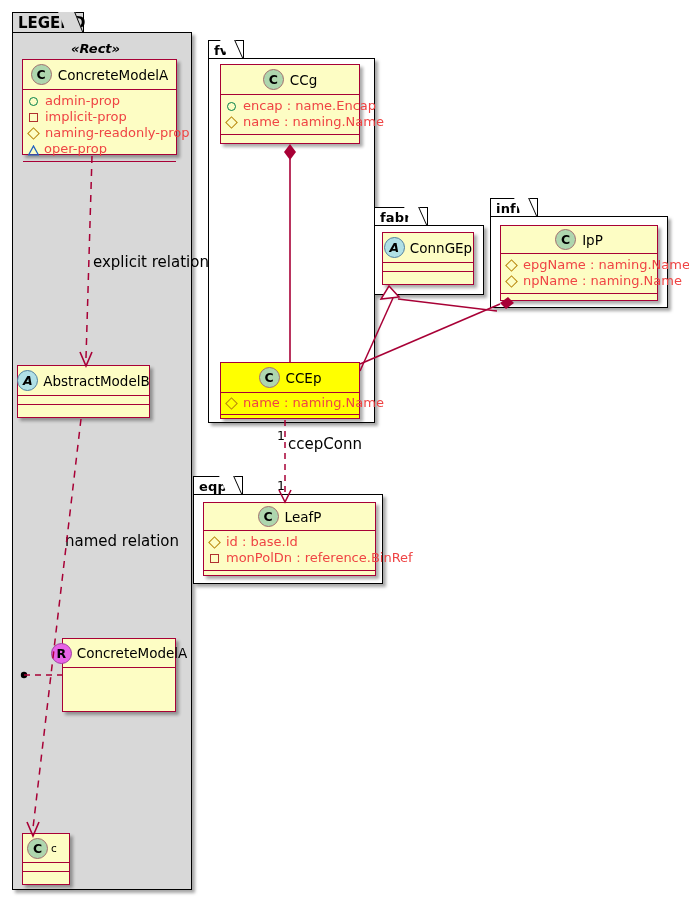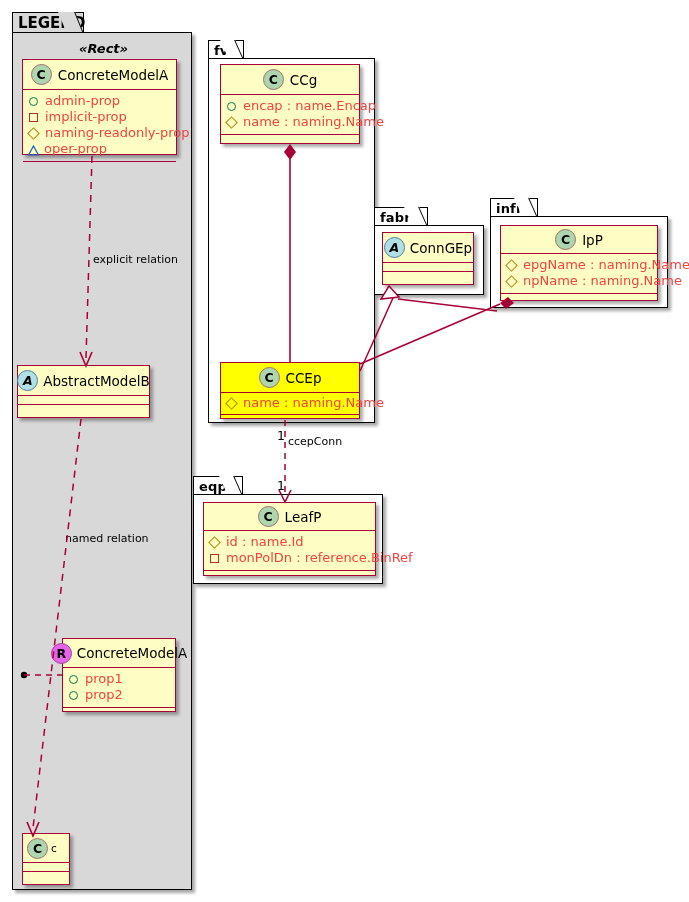--- a/index.html
+++ b/index.html
@@ -69,35 +69,35 @@
         border-bottom:9.5px solid transparent;position:relative;}
   .gly.tri svg{position:absolute;left:-5.5px;top:0;}
 
   
   .stereo{position:absolute;font-size:13px;font-style:italic;font-weight:bold;
           color:#000;}
 
   
   #links{position:absolute;left:0;top:0;width:689px;height:902px;
          pointer-events:none;}
-  .lbl{position:absolute;font-size:11px;color:#000;white-space:nowrap;}
+  .lbl{position:absolute;font-size:15px;color:#000;white-space:nowrap;}
   .mult{position:absolute;font-size:12.5px;color:#000;}
 </style>
 </head>
 <body>
 
 <div id="stage">
 
   <div class="legend-tab" style="left:12px;top:12px;width:72px;height:21px;">
     <span>LEGEND</span>
     <span class="slant"></span>
   </div>
   <div class="legend-body" style="left:12px;top:32px;width:180px;height:858px;"></div>
 
-  <div class="stereo" style="left:79px;top:41px;">«Rect»</div>
+  <div class="stereo" style="left:71px;top:41px;">«Rect»</div>
 
   <div class="cls" style="left:22px;top:59px;width:155px;height:96px;">
     <div class="hdr">
       <span class="badge c">C</span>
       <span class="nm">ConcreteModelA</span>
     </div>
     <div class="attrs">
       <div class="attr">
         <span class="gly circle"></span>
         <span>admin-prop</span>
@@ -129,30 +129,20 @@
     </div>
     <div class="attrs empty"></div>
     <div class="foot"></div>
   </div>
 
   <div class="cls" style="left:62px;top:638px;width:114px;height:74px;">
     <div class="hdr" style="gap:5px;height:29px;">
       <span class="badge r">R</span>
       <span class="nm">ConcreteModelA</span>
     </div>
-    <div class="attrs">
-      <div class="attr">
-        <span class="gly circle"></span>
-        <span>prop1</span>
-      </div>
-      <div class="attr">
-        <span class="gly circle"></span>
-        <span>prop2</span>
-      </div>
-    </div>
     <div class="foot" style="height:9px;"></div>
   </div>
 
   <div class="cls" style="left:22px;top:833px;width:48px;height:52px;">
     <div class="hdr" style="gap:3px;height:29px;justify-content:flex-start;padding:3px 4px;">
       <span class="badge c">C</span>
       <span class="nm" style="font-size:10.5px;">c</span>
     </div>
     <div class="attrs empty"></div>
     <div class="foot" style="height:9px;"></div>
@@ -245,21 +235,21 @@
   <div class="pkg shadowed" style="left:193px;top:494px;width:190px;height:90px;"></div>
 
   <div class="cls" style="left:203px;top:502px;width:173px;height:74px;">
     <div class="hdr" style="height:28px;">
       <span class="badge c">C</span>
       <span class="nm">LeafP</span>
     </div>
     <div class="attrs">
       <div class="attr">
         <span class="gly diamond"></span>
-        <span>id : name.Id</span>
+        <span>id : base.Id</span>
       </div>
       <div class="attr">
         <span class="gly square"></span>
         <span>monPolDn : reference.BinRef</span>
       </div>
     </div>
     <div class="foot" style="height:9px;"></div>
   </div>
 
   <div class="mult" style="left:277px;top:428px;">1</div>

